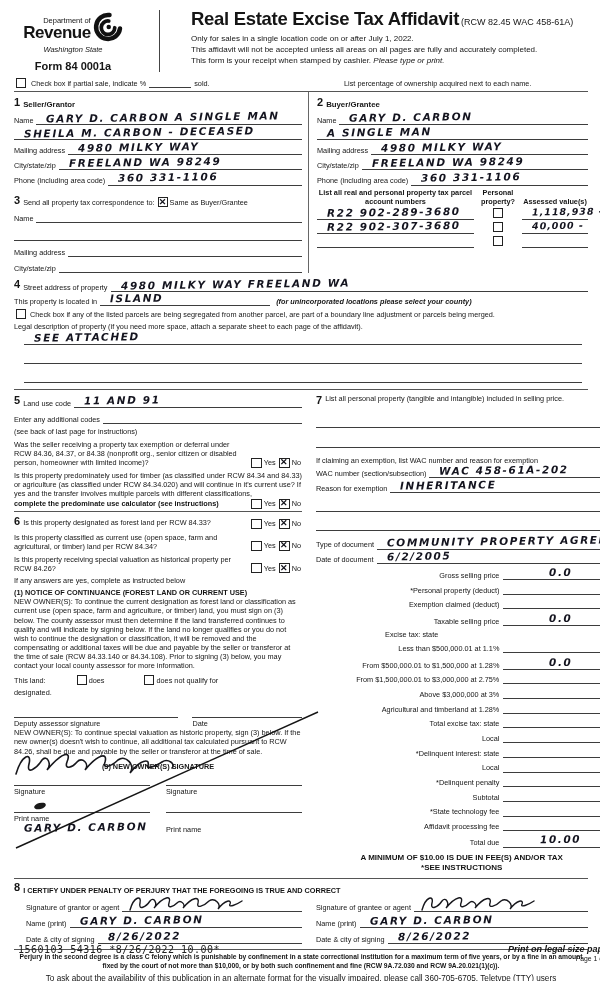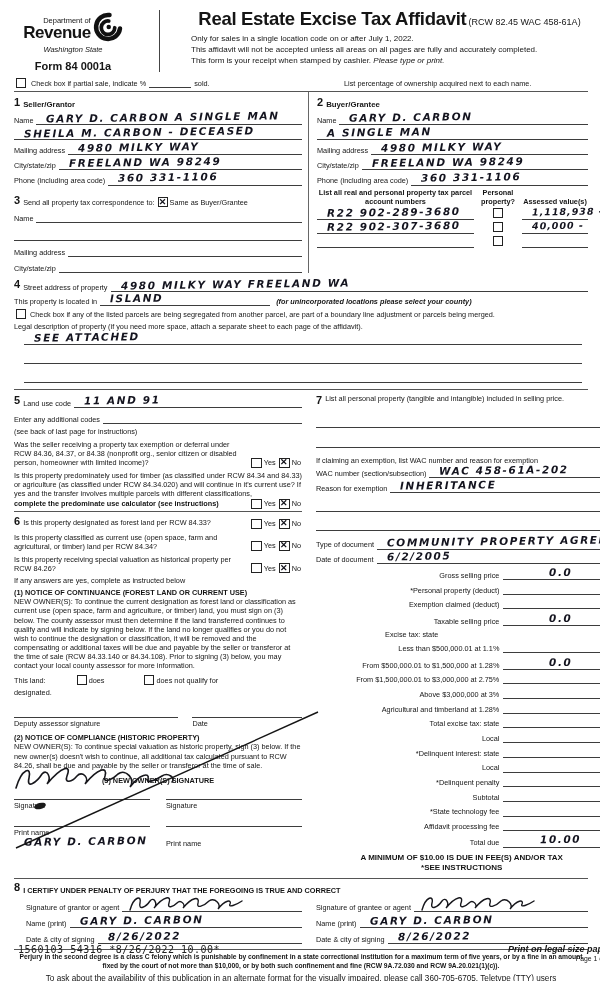--- a/index.html
+++ b/index.html
@@ -11,21 +11,21 @@
   .hdr{display:flex;align-items:stretch;gap:23px;}
   .logo-col{width:118px;flex:none;text-align:center;padding-top:6px;}
   .logo-row{display:flex;align-items:center;justify-content:center;gap:2px;}
   .logo-txt{text-align:right;}
   .dept{font-size:7.5px;}
   .brand{font-size:17px;font-weight:bold;letter-spacing:-0.5px;line-height:0.9;}
   .wastate{font-size:7.5px;font-style:italic;margin-top:1px;}
   .formnum{font-size:11px;font-weight:bold;margin-top:6px;}
   .hdr-divider{width:1px;background:#444;margin:4px 8px 2px 4px;flex:none;}
   .title-col{flex:1;padding-top:4px;}
-  .title-line{line-height:1;text-align:center;}
+  .title-line{line-height:1;}
   .title{font-size:18.5px;font-weight:bold;letter-spacing:-0.3px;}
   .rcw{font-size:9px;}
   .hnotes{margin-top:5px;font-size:8px;}
   .hnotes div{margin-bottom:1px;}
   .em{font-style:italic;}
   .subhdr{display:flex;align-items:flex-end;margin-top:3px;padding-bottom:3px;border-bottom:1px solid #555;}
   .subhdr .left{display:flex;align-items:flex-end;gap:3px;width:300px;}
   .subhdr .right{flex:1;padding-left:8px;margin-left:22px;}
   
   .r{display:flex;align-items:flex-end;margin-top:3px;}
@@ -338,21 +338,20 @@
           <span class="ul" style="flex:1.5"></span>
           <span style="width:14px"></span>
           <span class="ul"></span>
         </div>
         <div class="r" style="margin-top:1px">
           <span style="flex:1.5">Deputy assessor signature</span>
           <span style="width:14px"></span>
           <span style="flex:1">Date</span>
         </div>
 
-        <div class="para bold" style="margin-top:5px">(2) NOTICE OF COMPLIANCE (HISTORIC PROPERTY)</div>
         <div>NEW OWNER(S): To continue special valuation as historic property, sign (3) below. If the new owner(s) doesn't wish to continue, all additional tax calculated pursuant to RCW 84.26, shall be due and payable by the seller or transferor at the time of sale.</div>
 
         <div style="position:relative;margin-top:6px">
           <div class="para bold" style="text-align:center">(3) NEW OWNER(S) SIGNATURE</div>
           <svg class="sigimg" style="left:-4px;top:-16px" width="170" height="36" viewBox="0 0 170 36">
             <path d="M6,28 C12,8 22,6 19,18 C16,30 27,22 32,14 C37,8 42,18 37,24 C52,6 62,4 57,16 C54,24 62,22 67,16 C72,10 80,18 75,24 C88,8 98,6 95,16 C92,24 102,20 108,14 C116,8 126,20 120,27 C130,14 140,12 138,19 C136,24 146,20 152,16 C158,12 166,18 162,22" fill="none" stroke="#17171c" stroke-width="1.6" stroke-linecap="round"></path>
           </svg>
           <div class="r" style="margin-top:4px">
             <span class="ul"></span>
             <span style="width:16px"></span>

